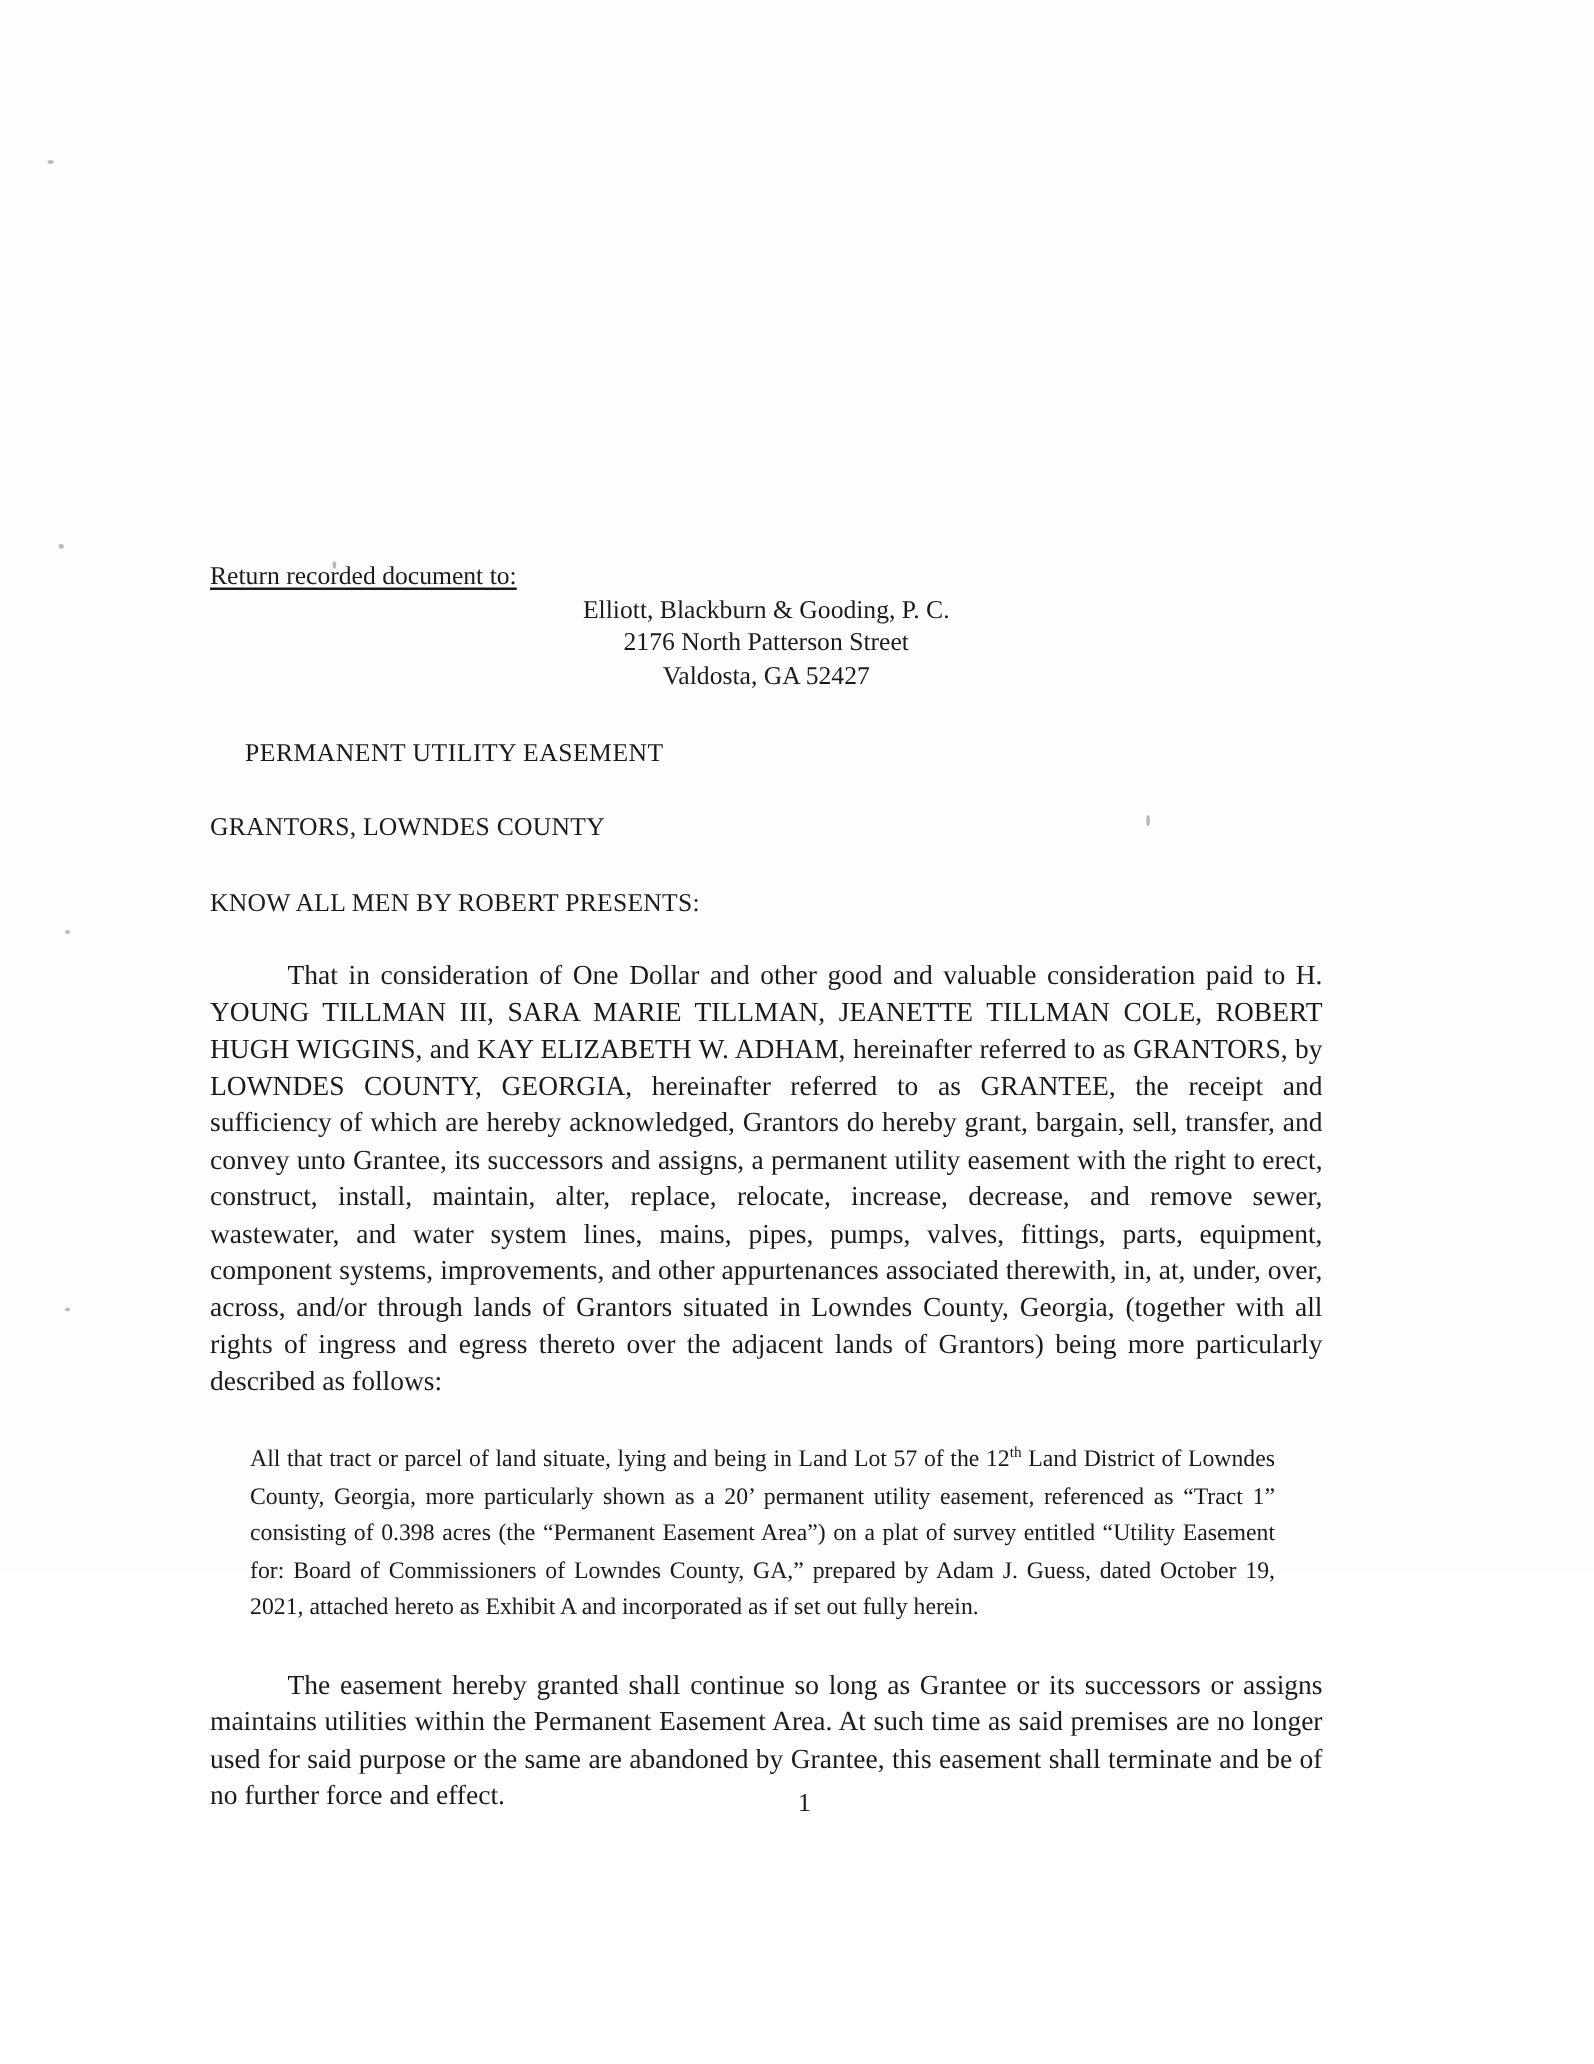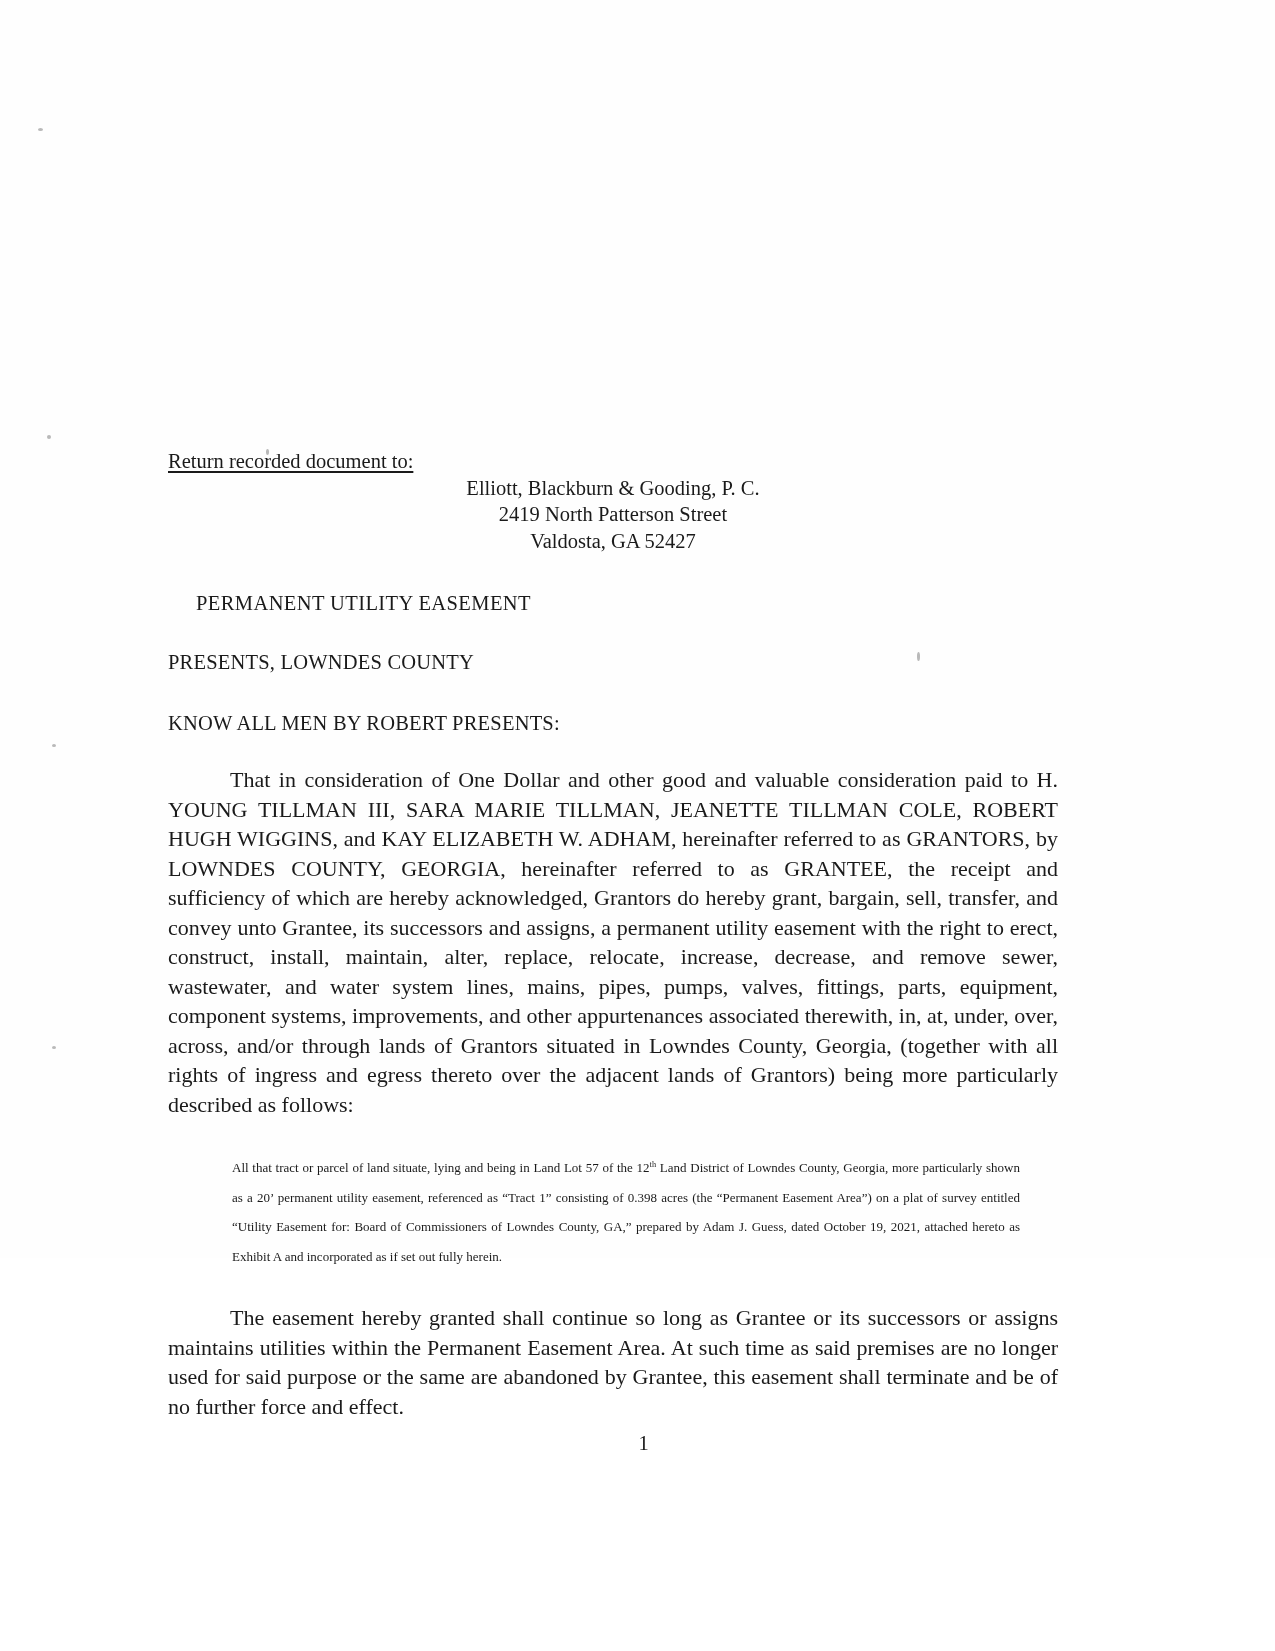--- a/index.html
+++ b/index.html
@@ -77,24 +77,24 @@
     font-size: 22px;
     line-height: 29.5px;
     text-align: justify;
     text-justify: inter-word;
     margin-top: 30px;
   }
   .para.indent-first { text-indent: 62px; }
 
   
   .block-quote {
-    margin-left: 64px;
+    margin-left: 32px;
     margin-right: 38px;
     margin-top: 34px;
-    font-size: 13px;
+    font-size: 19px;
     line-height: 29.5px;
     text-align: justify;
     text-justify: inter-word;
   }
 
   .para.closing {
     margin-top: 32px;
   }
 
   sup {
@@ -124,27 +124,27 @@
   <span class="speck s3"></span>
   <span class="speck s4"></span>
   <span class="speck s5"></span>
   <span class="speck s6"></span>
 
   <div class="content">
 
     <div class="return-block">
       <div class="return-heading">Return recorded document to:</div>
       <div class="return-line">Elliott, Blackburn &amp; Gooding, P. C.</div>
-      <div class="return-line">2419 North Patterson Street</div>
+      <div class="return-line">2176 North Patterson Street</div>
       <div class="return-line">Valdosta, GA 52427</div>
     </div>
 
     <div class="doc-title">PERMANENT UTILITY EASEMENT</div>
 
-    <div class="heading">PRESENTS, LOWNDES COUNTY</div>
+    <div class="heading">GRANTORS, LOWNDES COUNTY</div>
 
     <div class="heading know">KNOW ALL MEN BY ROBERT PRESENTS:</div>
 
     <p class="para indent-first">That in consideration of One Dollar and other good and valuable consideration paid to H. YOUNG TILLMAN III, SARA MARIE TILLMAN, JEANETTE TILLMAN COLE, ROBERT HUGH WIGGINS, and KAY ELIZABETH W. ADHAM, hereinafter referred to as GRANTORS, by LOWNDES COUNTY, GEORGIA, hereinafter referred to as GRANTEE, the receipt and sufficiency of which are hereby acknowledged, Grantors do hereby grant, bargain, sell, transfer, and convey unto Grantee, its successors and assigns, a permanent utility easement with the right to erect, construct, install, maintain, alter, replace, relocate, increase, decrease, and remove sewer, wastewater, and water system lines, mains, pipes, pumps, valves, fittings, parts, equipment, component systems, improvements, and other appurtenances associated therewith, in, at, under, over, across, and/or through lands of Grantors situated in Lowndes County, Georgia, (together with all rights of ingress and egress thereto over the adjacent lands of Grantors) being more particularly described as follows:</p>
 
     <div class="block-quote">
       <span>All that tract or parcel of land situate, lying and being in Land Lot 57 of the 12</span><sup>th</sup><span> Land District of Lowndes County, Georgia, more particularly shown as a 20’ permanent utility easement, referenced as “Tract 1” consisting of 0.398 acres (the “Permanent Easement Area”) on a plat of survey entitled “Utility Easement for: Board of Commissioners of Lowndes County, GA,” prepared by Adam J. Guess, dated October 19, 2021, attached hereto as Exhibit A and incorporated as if set out fully herein.</span>
     </div>
 
     <p class="para indent-first closing">The easement hereby granted shall continue so long as Grantee or its successors or assigns maintains utilities within the Permanent Easement Area. At such time as said premises are no longer used for said purpose or the same are abandoned by Grantee, this easement shall terminate and be of no further force and effect.</p>

